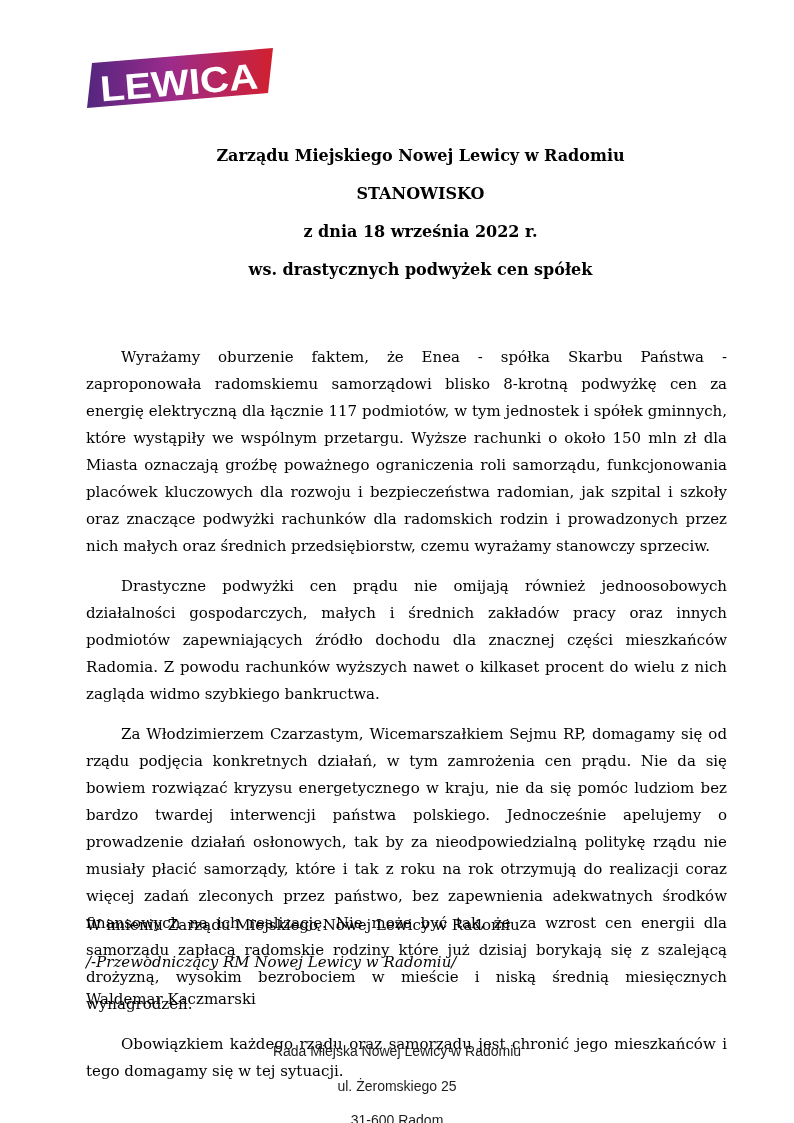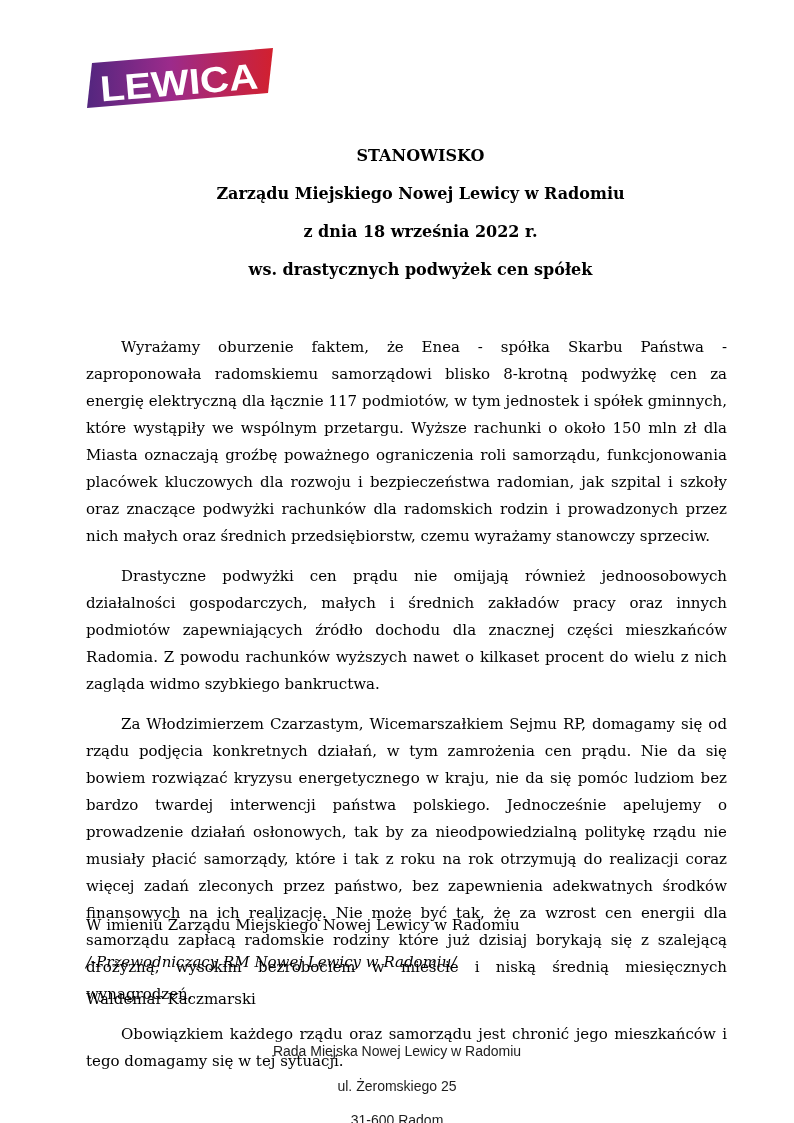--- a/index.html
+++ b/index.html
@@ -35,21 +35,21 @@
     font-weight: bold;
     font-size: 16px;
     line-height: 18px;
   }
   .header .h-line { margin: 0 0 20px 0; }
 
   
   .body-text {
     position: absolute;
     left: 86px;
-    top: 334px;
+    top: 344px;
     width: 641px;
     font-family: "DejaVu Serif", serif;
     font-size: 15px;
     line-height: 27px;
     text-align: justify;
   }
   .body-text p {
     margin: 0 0 13px 0;
     text-indent: 35px;
   }
@@ -95,22 +95,22 @@
           <stop offset="0.45" stop-color="#9c2b8b"></stop>
           <stop offset="1" stop-color="#d2202e"></stop>
         </linearGradient>
       </defs>
       <polygon points="8,20 189,5 184,50 3,65" fill="url(#lewica-grad)"></polygon>
       <text x="96" y="52" transform="rotate(-4.8 96 52)" text-anchor="middle" textLength="158" lengthAdjust="spacingAndGlyphs" font-family="Liberation Sans, sans-serif" font-weight="bold" font-size="36" fill="#ffffff">LEWICA</text>
     </svg>
   </div>
 
   <div class="header">
+    <p class="h-line">Zarządu Miejskiego Nowej Lewicy w Radomiu</p>
     <p class="h-line">STANOWISKO</p>
-    <p class="h-line">Zarządu Miejskiego Nowej Lewicy w Radomiu</p>
     <p class="h-line">z dnia 18 września 2022 r.</p>
     <p class="h-line">ws. drastycznych podwyżek cen spółek</p>
   </div>
 
   <div class="body-text">
     <p>Wyrażamy oburzenie faktem, że Enea - spółka Skarbu Państwa - zaproponowała radomskiemu samorządowi blisko 8-krotną podwyżkę cen za energię elektryczną dla łącznie 117 podmiotów, w tym jednostek i spółek gminnych, które wystąpiły we wspólnym przetargu. Wyższe rachunki o około 150 mln zł dla Miasta oznaczają groźbę poważnego ograniczenia roli samorządu, funkcjonowania placówek kluczowych dla rozwoju i bezpieczeństwa radomian, jak szpital i szkoły oraz znaczące podwyżki rachunków dla radomskich rodzin i prowadzonych przez nich małych oraz średnich przedsiębiorstw, czemu wyrażamy stanowczy sprzeciw.</p>
     <p>Drastyczne podwyżki cen prądu nie omijają również jednoosobowych działalności gospodarczych, małych i średnich zakładów pracy oraz innych podmiotów zapewniających źródło dochodu dla znacznej części mieszkańców Radomia. Z powodu rachunków wyższych nawet o kilkaset procent do wielu z nich zagląda widmo szybkiego bankructwa.</p>
     <p>Za Włodzimierzem Czarzastym, Wicemarszałkiem Sejmu RP, domagamy się od rządu podjęcia konkretnych działań, w tym zamrożenia cen prądu. Nie da się bowiem rozwiązać kryzysu energetycznego w kraju, nie da się pomóc ludziom bez bardzo twardej interwencji państwa polskiego. Jednocześnie apelujemy o prowadzenie działań osłonowych, tak by za nieodpowiedzialną politykę rządu nie musiały płacić samorządy, które i tak z roku na rok otrzymują do realizacji coraz więcej zadań zleconych przez państwo, bez zapewnienia adekwatnych środków finansowych na ich realizację. Nie może być tak, że za wzrost cen energii dla samorządu zapłacą radomskie rodziny które już dzisiaj borykają się z szalejącą drożyzną, wysokim bezrobociem w mieście i niską średnią miesięcznych wynagrodzeń.</p>
     <p>Obowiązkiem każdego rządu oraz samorządu jest chronić jego mieszkańców i tego domagamy się w tej sytuacji.</p>
   </div>

